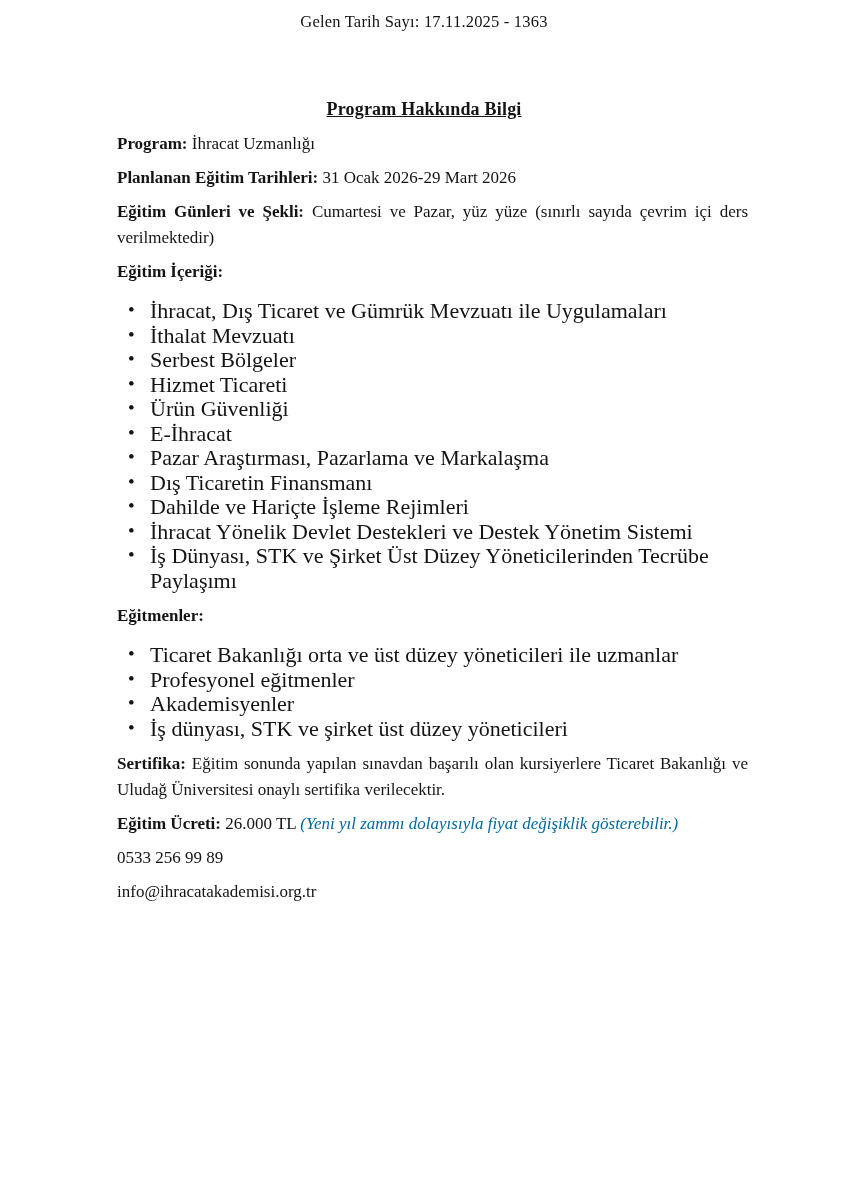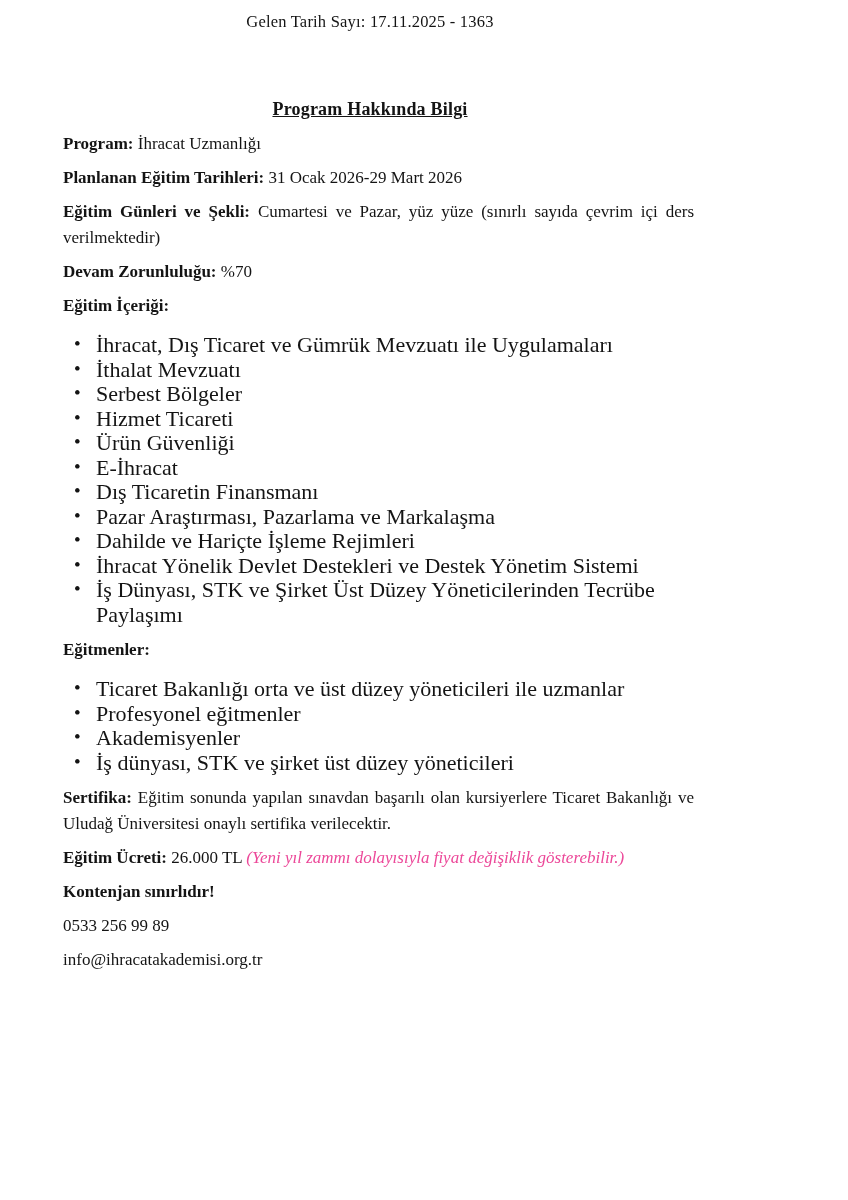--- a/index.html
+++ b/index.html
@@ -10,21 +10,21 @@
   body {
     width: 848px;
     height: 1200px;
     font-family: "Liberation Serif", "DejaVu Serif", serif;
     color: #141414;
     overflow: hidden;
   }
   .page {
     position: relative;
     width: 648px;
-    padding: 0 46px;
+    padding: 0 100px;
   }
   .doc-header {
     text-align: center;
     font-size: 16.5px;
     padding-top: 12px;
     letter-spacing: 0.2px;
   }
   .doc-title {
     text-align: center;
     font-weight: bold;
@@ -84,38 +84,34 @@
     <span class="b">Planlanan Eğitim Tarihleri:</span>
     <span>31 Ocak 2026-29 Mart 2026</span>
   </p>
 
 
   <p class="line justified">
     <span class="b">Eğitim Günleri ve Şekli:</span>
     <span>Cumartesi ve Pazar, yüz yüze (sınırlı sayıda çevrim içi ders verilmektedir)</span>
   </p>
 
-  <p class="line">
-    <span class="b">Devam Zorunluluğu:</span>
-    <span>%70</span>
-  </p>
 
   <p class="line">
     <span class="b">Eğitim İçeriği:</span>
   </p>
 
   <ul class="dots">
     <li>İhracat, Dış Ticaret ve Gümrük Mevzuatı ile Uygulamaları</li>
     <li>İthalat Mevzuatı</li>
     <li>Serbest Bölgeler</li>
     <li>Hizmet Ticareti</li>
     <li>Ürün Güvenliği</li>
     <li>E-İhracat</li>
+    <li>Pazar Araştırması, Pazarlama ve Markalaşma</li>
     <li>Dış Ticaretin Finansmanı</li>
-    <li>Pazar Araştırması, Pazarlama ve Markalaşma</li>
     <li>Dahilde ve Hariçte İşleme Rejimleri</li>
     <li>İhracat Yönelik Devlet Destekleri ve Destek Yönetim Sistemi</li>
     <li>İş Dünyası, STK ve Şirket Üst Düzey Yöneticilerinden Tecrübe Paylaşımı</li>
   </ul>
 
   <p class="line">
     <span class="b">Eğitmenler:</span>
   </p>
 
   <ul class="dots">
@@ -126,26 +122,23 @@
   </ul>
 
   <p class="line justified">
     <span class="b">Sertifika:</span>
     <span>Eğitim sonunda yapılan sınavdan başarılı olan kursiyerlere Ticaret Bakanlığı ve Uludağ Üniversitesi onaylı sertifika verilecektir.</span>
   </p>
 
   <p class="line">
     <span class="b">Eğitim Ücreti:</span>
     <span>26.000 TL</span>
-    <span class="note" style="color: #ec4899;">(Yeni yıl zammı dolayısıyla fiyat değişiklik gösterebilir.)</span>
+    <span class="note" style="color: #0369a1;">(Yeni yıl zammı dolayısıyla fiyat değişiklik gösterebilir.)</span>
   </p>
 
-  <p class="line">
-    <span class="b">Kontenjan sınırlıdır!</span>
-  </p>
 
 
 
   <p class="line">0533 256 99 89</p>
 
   <p class="line">info@ihracatakademisi.org.tr</p>
 
 </div>
 
 </body></html>

